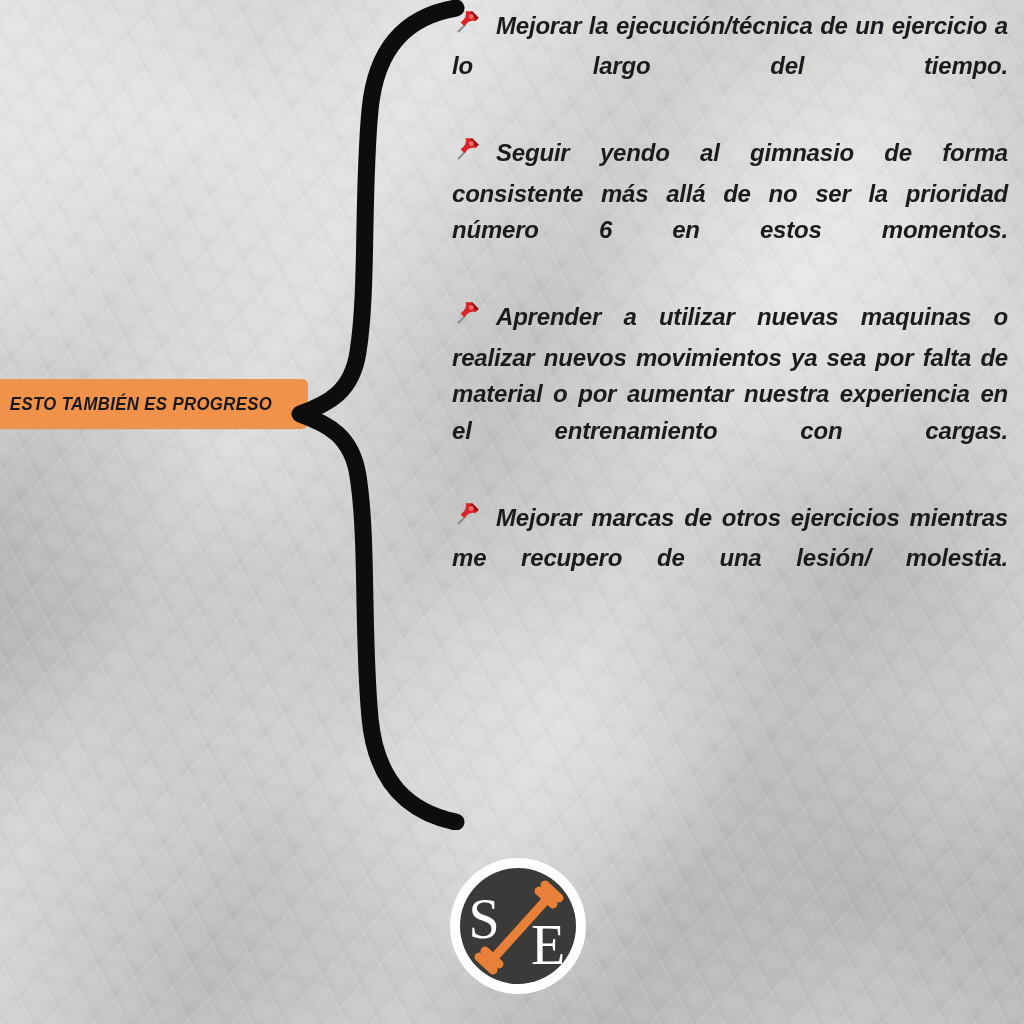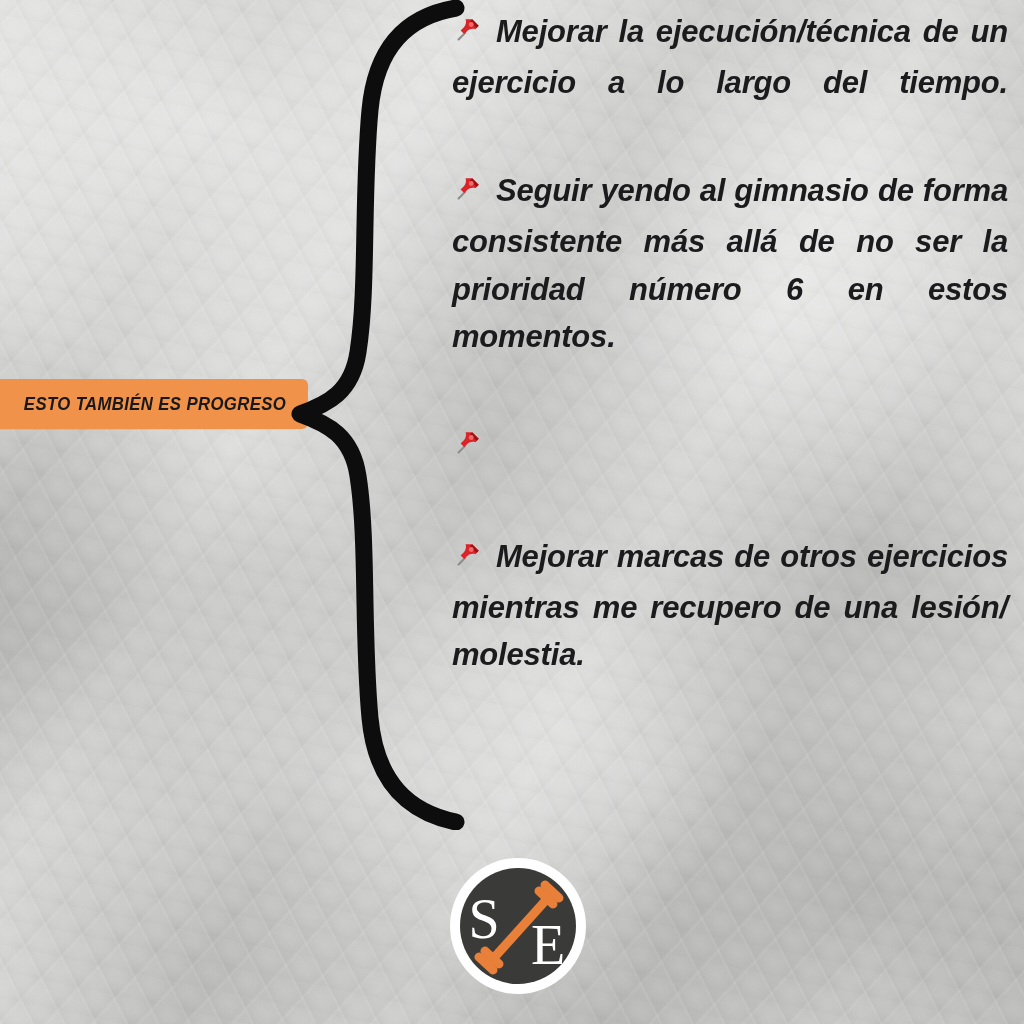--- a/index.html
+++ b/index.html
@@ -45,21 +45,21 @@
   
   #label-chip {
     position: absolute;
     left: 0px;
     top: 379px;
     width: 296px;
     height: 50px;
     background: #f0924a;
     display: flex;
     align-items: center;
-    justify-content: flex-end;
+    justify-content: flex-start;
     box-shadow: 0 1px 0 rgba(0,0,0,0.06);
   }
   #label-chip::after {
     content: "";
     position: absolute;
     right: -12px;
     top: 0;
     width: 18px;
     height: 50px;
     background: #f0924a;
@@ -95,21 +95,21 @@
     width: 556px;
   }
   .item {
     margin-bottom: 14px;
   }
   .item p {
     margin: 0;
     font-family: "Liberation Sans", sans-serif;
     font-weight: 700;
     font-style: italic;
-    font-size: 31px;
+    font-size: 24px;
     line-height: 1.52;
     color: #1b1b1d;
     text-align: justify;
     text-justify: inter-word;
     letter-spacing: -0.2px;
   }
   .item p .pin {
     display: inline-block;
     vertical-align: -4px;
     margin-right: 14px;
@@ -170,21 +170,21 @@
               <circle cx="20.5" cy="9" r="2.6" fill="#f26a6a"></circle>
             </svg></span><span>Seguir yendo al gimnasio de forma consistente más allá de no ser la prioridad número 6 en estos momentos.</span></p>
     </div>
 
     <div class="item">
       <p><span class="pin"><svg width="30" height="30" viewBox="0 0 32 32" xmlns="http://www.w3.org/2000/svg">
               <path d="M7 25 L14 18" stroke="#8c8c8c" stroke-width="2.2" stroke-linecap="round"></path>
               <path d="M21.5 3.5 L28.5 10.5 L25 14 C22 13 18.5 13.8 16.5 15.8 L13 19.3 L12.7 19 L9.2 15.5 L12.7 12 C14.7 10 15.5 6.5 14.5 3.5 Z" fill="#d9252a"></path>
               <path d="M21.5 3.5 L28.5 10.5 L26.2 12.8 L19.2 5.8 Z" fill="#9c1114"></path>
               <circle cx="20.5" cy="9" r="2.6" fill="#f26a6a"></circle>
-            </svg></span></p>
+            </svg></span><span>Aprender a utilizar nuevas maquinas o realizar nuevos movimientos ya sea por falta de material o por aumentar nuestra experiencia en el entrenamiento con cargas.</span></p>
     </div>
 
     <div class="item">
       <p><span class="pin"><svg width="30" height="30" viewBox="0 0 32 32" xmlns="http://www.w3.org/2000/svg">
               <path d="M7 25 L14 18" stroke="#8c8c8c" stroke-width="2.2" stroke-linecap="round"></path>
               <path d="M21.5 3.5 L28.5 10.5 L25 14 C22 13 18.5 13.8 16.5 15.8 L13 19.3 L12.7 19 L9.2 15.5 L12.7 12 C14.7 10 15.5 6.5 14.5 3.5 Z" fill="#d9252a"></path>
               <path d="M21.5 3.5 L28.5 10.5 L26.2 12.8 L19.2 5.8 Z" fill="#9c1114"></path>
               <circle cx="20.5" cy="9" r="2.6" fill="#f26a6a"></circle>
             </svg></span><span>Mejorar marcas de otros ejercicios mientras me recupero de una lesión/ molestia.</span></p>
     </div>

